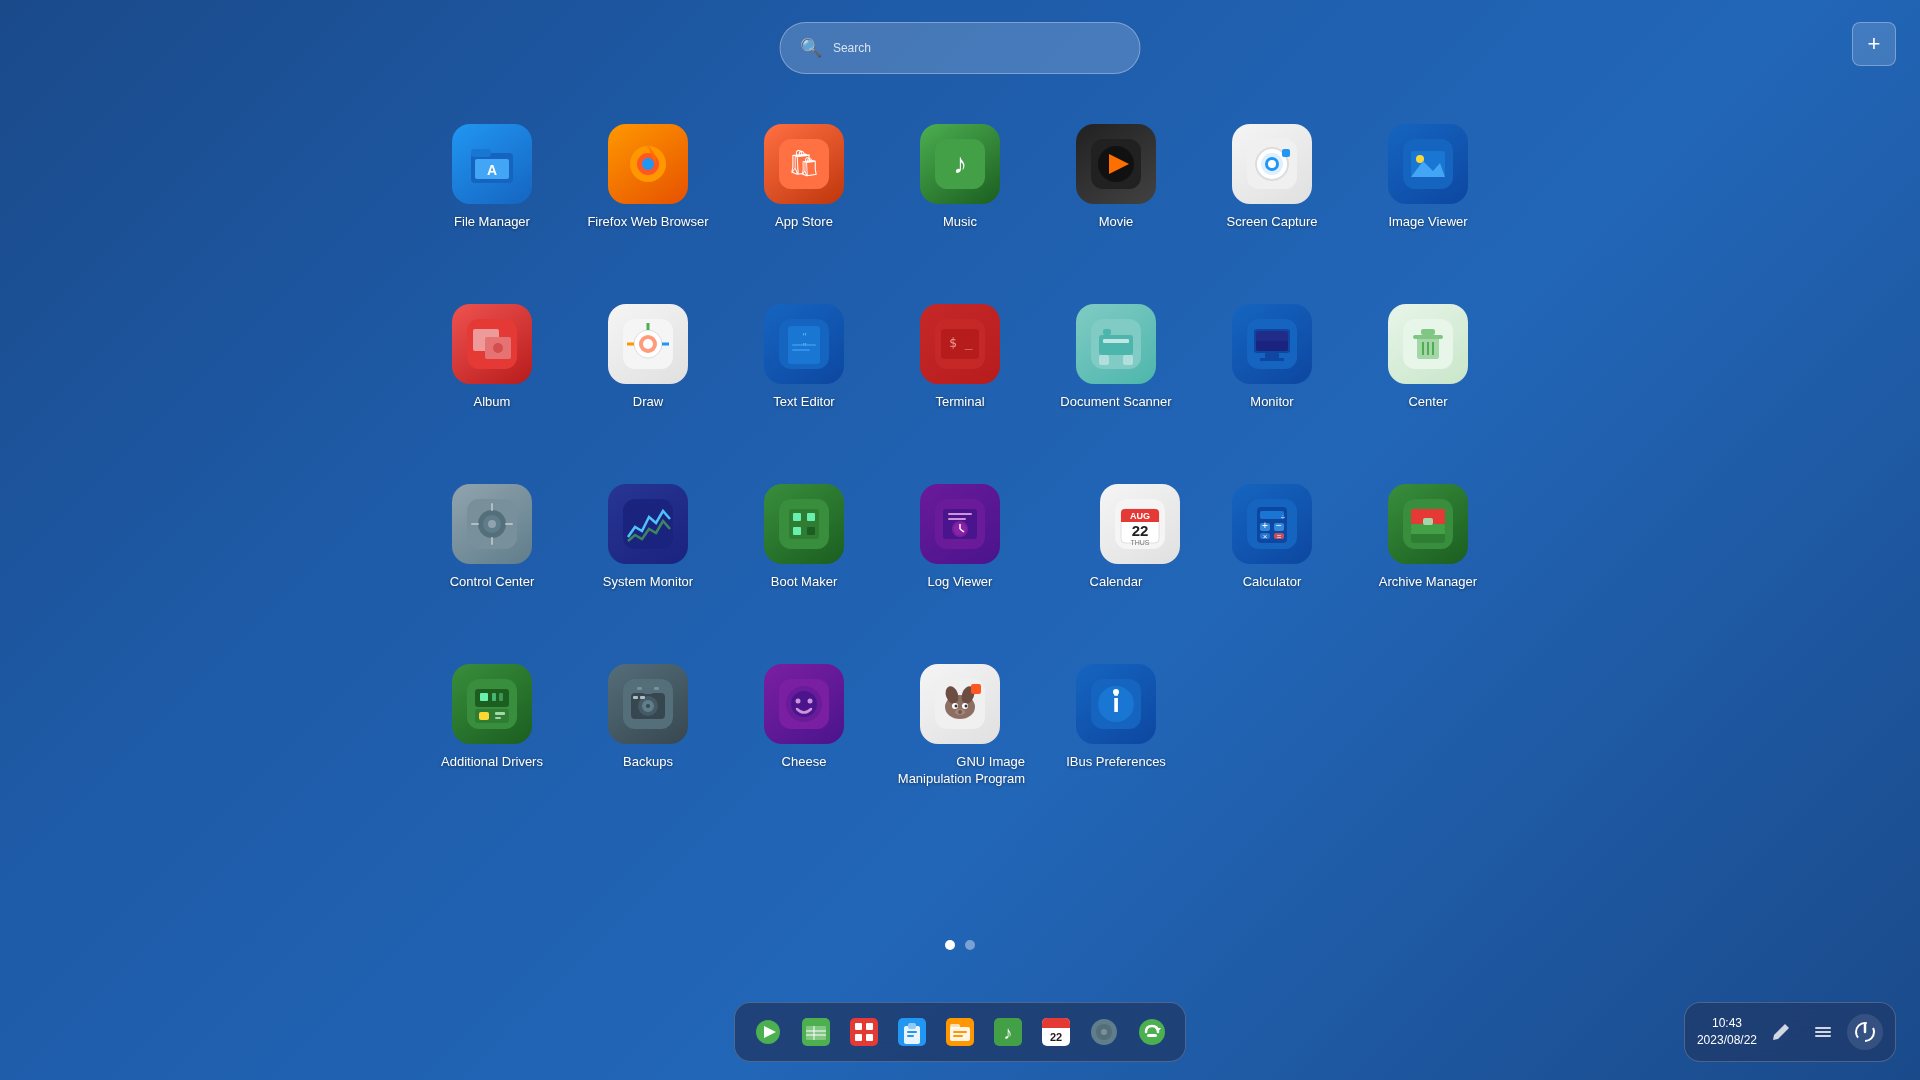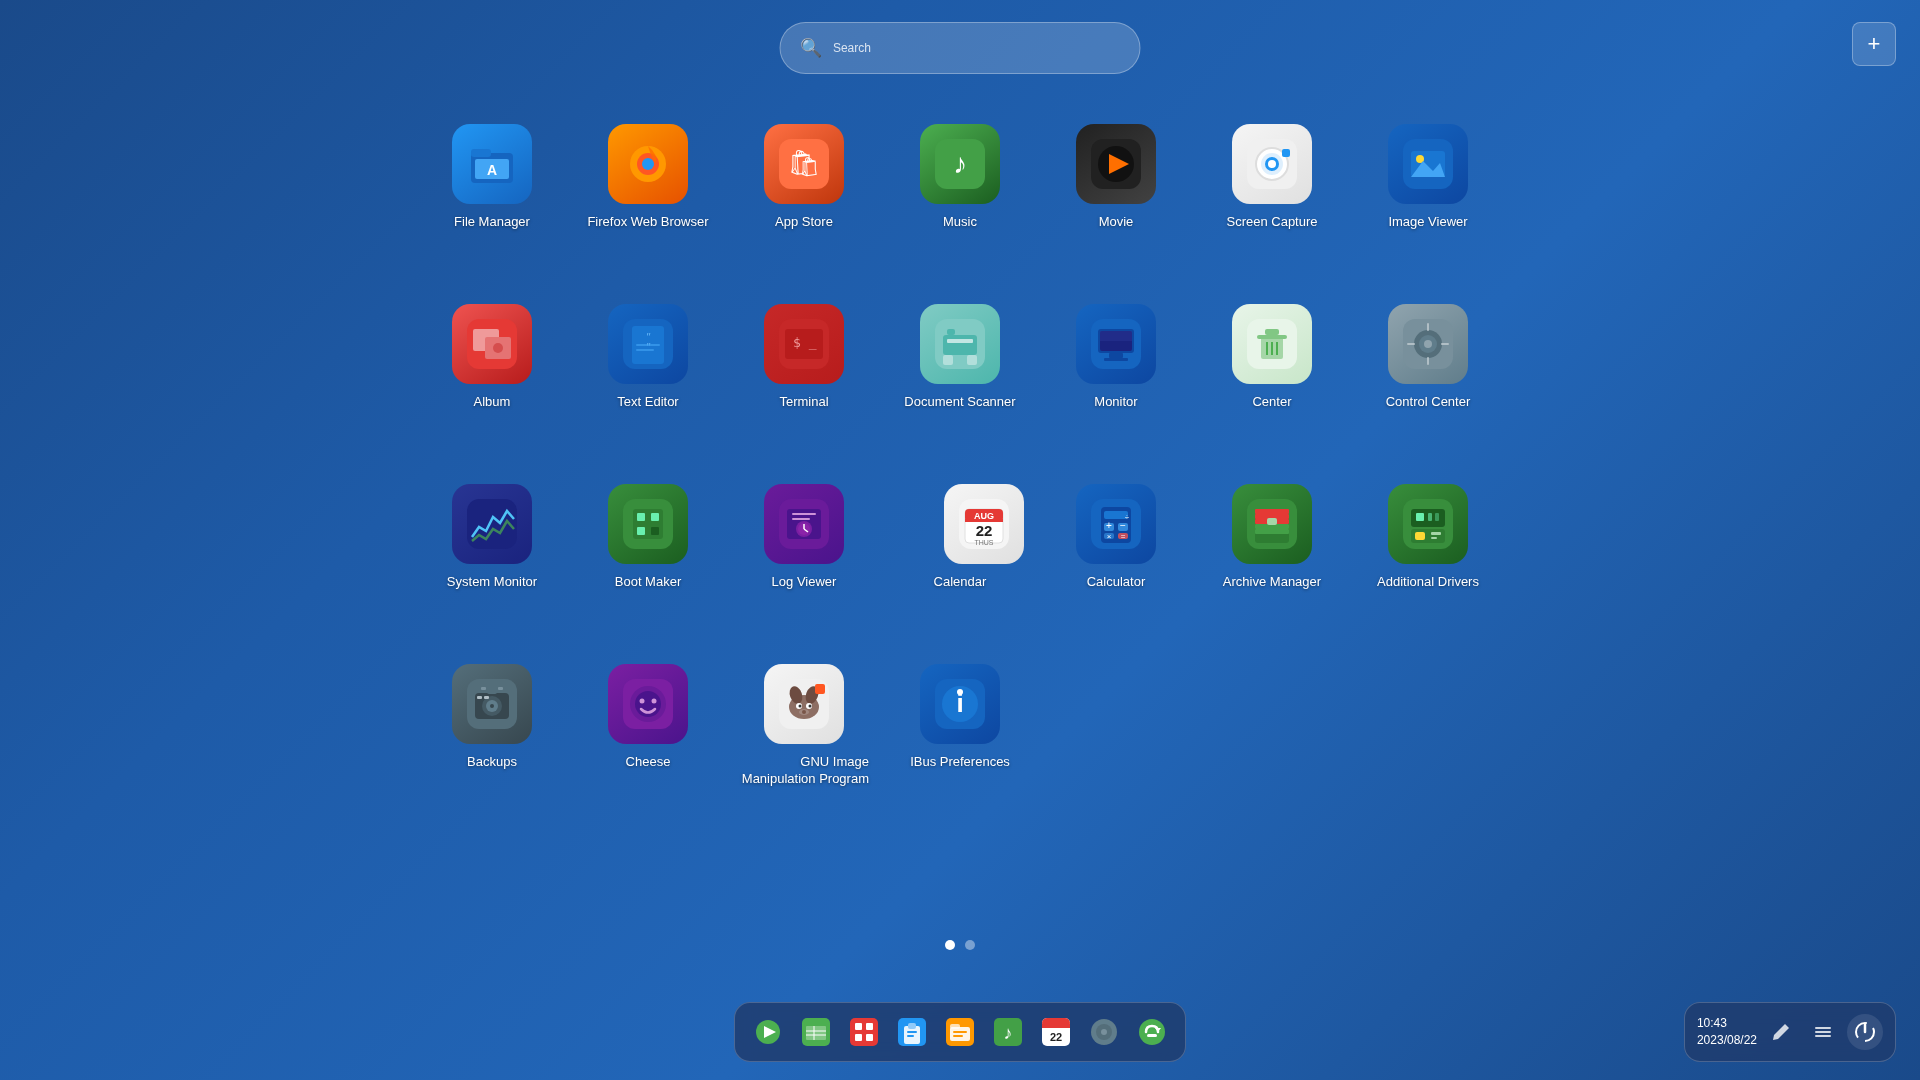--- a/index.html
+++ b/index.html
@@ -174,20 +174,21 @@
       display: flex;
       align-items: center;
       padding: 0 12px;
       gap: 6px;
       backdrop-filter: blur(10px);
     }
 
     .tray-clock {
       display: flex;
       flex-direction: column;
+      align-items: center;
       color: white;
       font-size: 12px;
       line-height: 1.4;
     }
 
     .tray-icon {
       width: 36px;
       height: 36px;
       border-radius: 6px;
       display: flex;
@@ -386,20 +387,34 @@
       <svg width="50" height="50" viewBox="0 0 50 50">
         <rect width="50" height="50" rx="12" fill="#e53935"></rect>
         <rect x="6" y="10" width="26" height="22" rx="2" fill="#ef9a9a"></rect>
         <rect x="18" y="18" width="26" height="22" rx="2" fill="#e57373"></rect>
         <circle cx="31" cy="29" r="5" fill="#c62828" opacity="0.5"></circle>
       </svg>
     </div>
     <span class="app-label">Album</span>
   </div>
 
+  <div class="app-item">
+    <div class="app-icon icon-draw">
+      <svg width="50" height="50" viewBox="0 0 50 50">
+        <rect width="50" height="50" rx="12" fill="#f5f5f5"></rect>
+        <circle cx="25" cy="25" r="14" fill="white" stroke="#ddd" stroke-width="1"></circle>
+        <circle cx="25" cy="25" r="9" fill="#FF7043" opacity="0.7"></circle>
+        <circle cx="25" cy="25" r="5" fill="white"></circle>
+        <line x1="25" y1="4" x2="25" y2="11" stroke="#4CAF50" stroke-width="3"></line>
+        <line x1="46" y1="25" x2="39" y2="25" stroke="#2196F3" stroke-width="3"></line>
+        <line x1="4" y1="25" x2="11" y2="25" stroke="#FF9800" stroke-width="3"></line>
+      </svg>
+    </div>
+    <span class="app-label">Draw</span>
+  </div>
 
 
   <div class="app-item">
     <div class="app-icon icon-text-editor">
       <svg width="50" height="50" viewBox="0 0 50 50">
         <rect width="50" height="50" rx="12" fill="#1565C0"></rect>
         <rect x="9" y="7" width="32" height="38" rx="3" fill="#1976D2"></rect>
         <text x="25" y="22" text-anchor="middle" font-size="11" fill="#64B5F6" font-style="italic">"</text>
         <text x="25" y="32" text-anchor="middle" font-size="11" fill="#64B5F6" font-style="italic">"</text>
         <rect x="13" y="25" width="24" height="2" rx="1" fill="#42A5F5" opacity="0.6"></rect>

